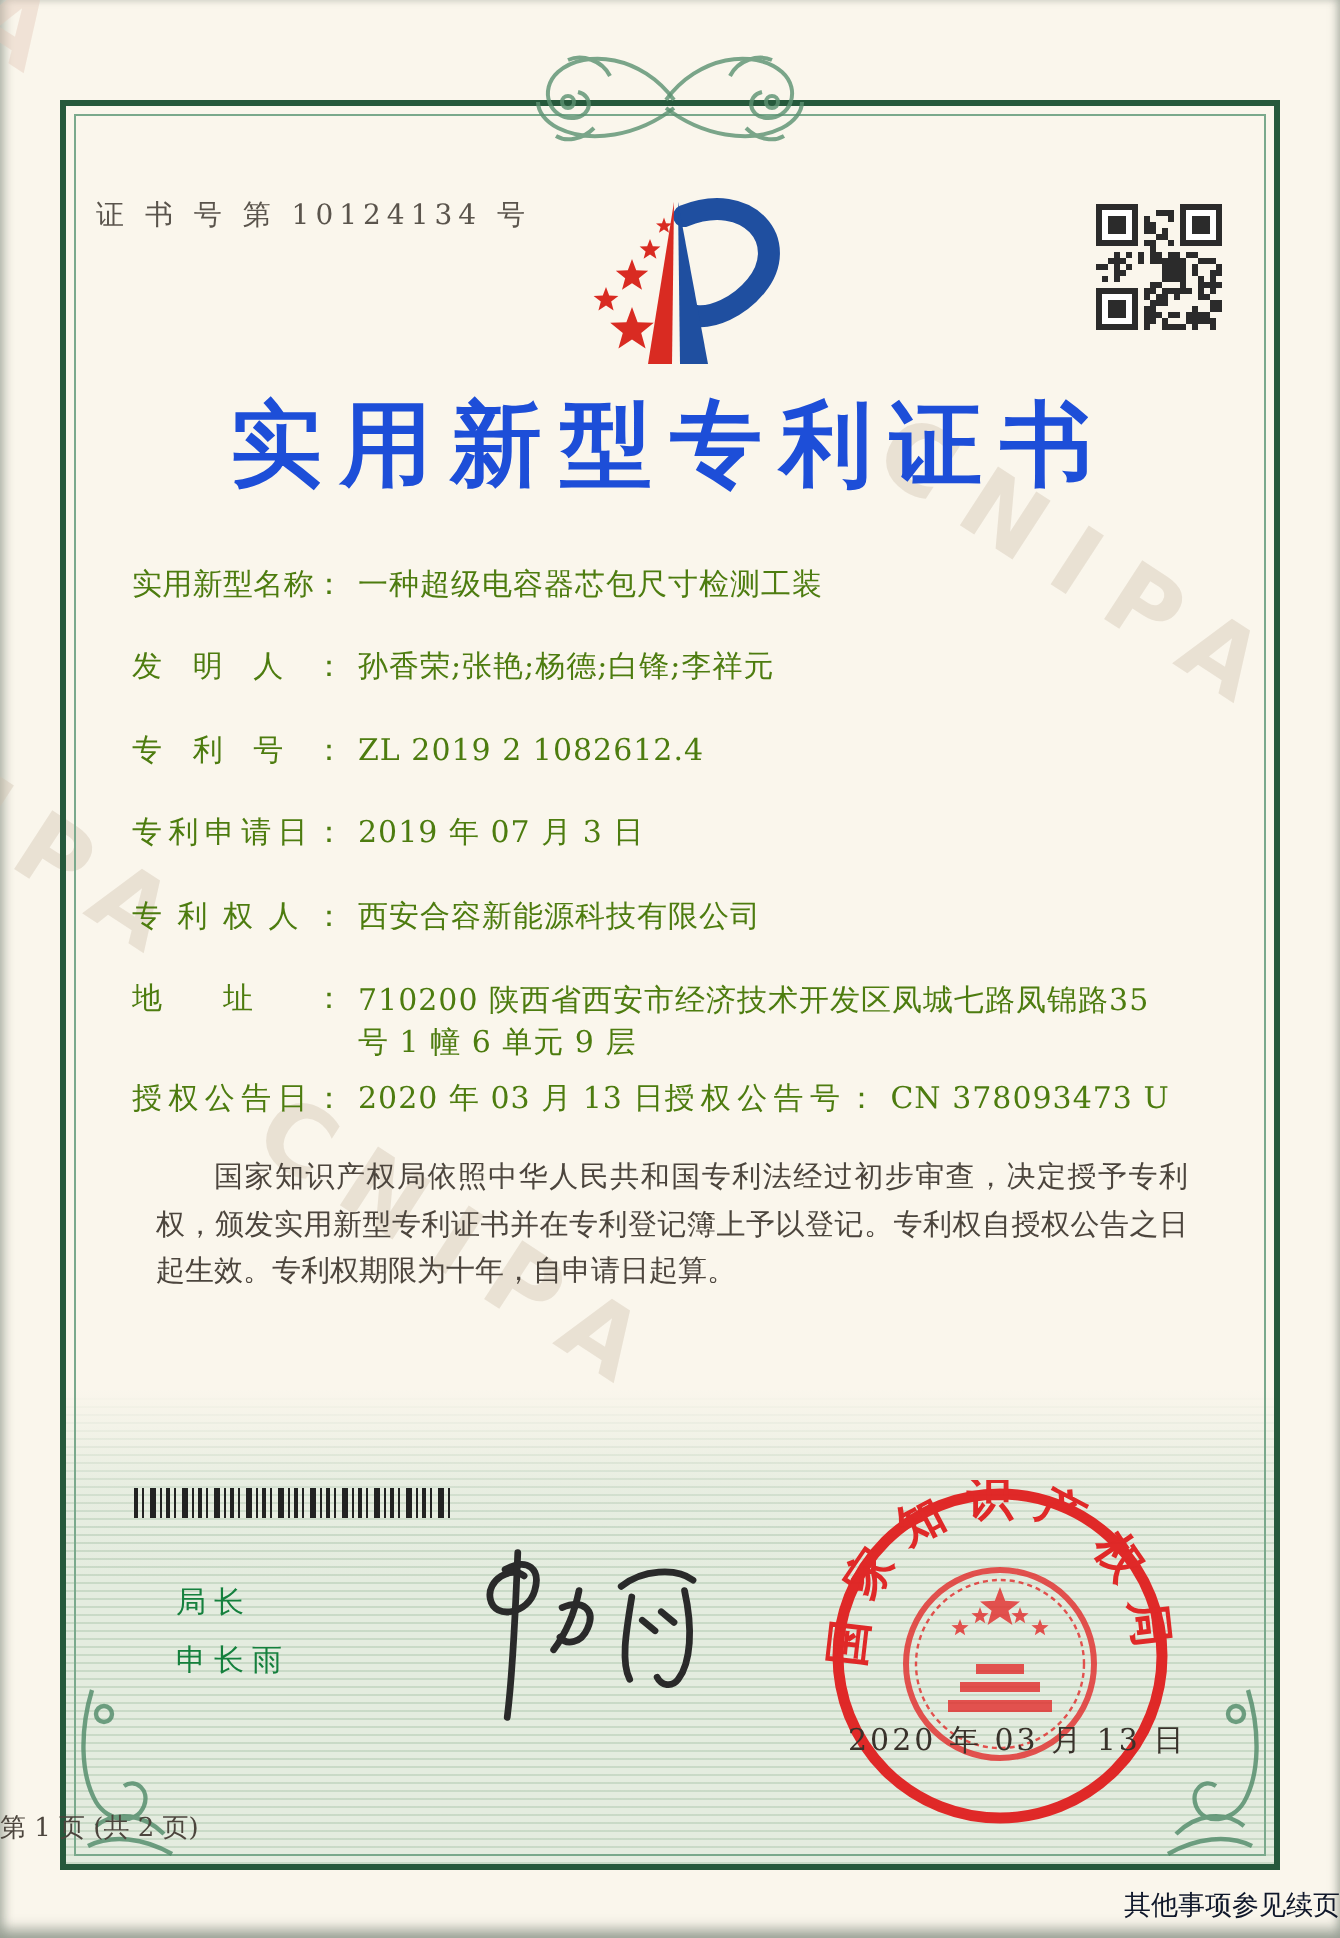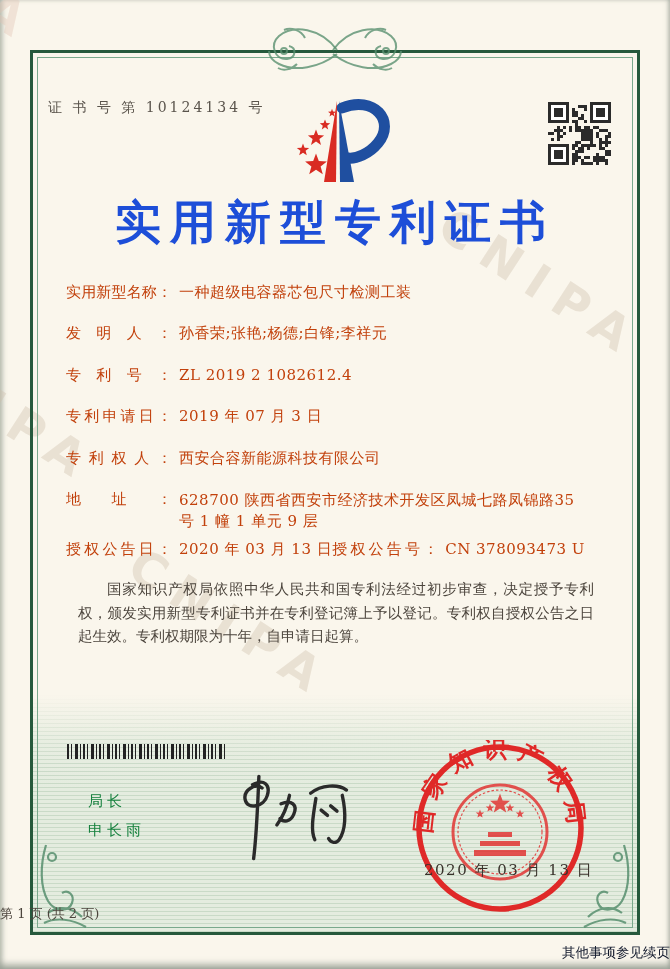--- a/index.html
+++ b/index.html
@@ -31,21 +31,21 @@
     border:1px solid #7aa98c;z-index:2;}
   .orn-top{position:absolute;left:245px;top:16px;z-index:3;}
   .orn-bl{position:absolute;left:38px;top:843px;z-index:3;}
   .orn-br{position:absolute;left:578px;top:843px;z-index:3;transform:scaleX(-1);}
   
   .cert-no{position:absolute;left:48px;top:99px;font-size:14px;letter-spacing:3px;color:#5a544c;z-index:4;}
   .logo{position:absolute;left:276px;top:95px;z-index:4;}
   .qr{position:absolute;left:548px;top:102px;z-index:4;}
   .title{position:absolute;left:0;top:192px;width:100%;text-align:center;font-size:46px;font-weight:bold;
     letter-spacing:9px;color:#1d4ed8;z-index:4;}
-  .row{position:absolute;left:66px;display:flex;font-size:15px;color:#c2410c;z-index:4;justify-content:space-between;}
+  .row{position:absolute;left:66px;display:flex;font-size:15px;color:#4d7c0f;z-index:4;justify-content:space-between;}
   .row .lbl{width:106px;flex:none;text-align:justify;text-align-last:justify;}
   .row .val{margin-left:7px;letter-spacing:.5px;}
   .r1{top:283px}.r2{top:324px}.r3{top:366px}.r4{top:407px}.r5{top:449px}
   .r6{top:490px}.r6 .val{width:402px;word-break:break-all;line-height:21px;}
   .r7{top:540px}
   .pair2{display:flex;}
   .paras{position:absolute;left:66px;top:566px;width:540px;font-size:14.5px;line-height:23.5px;
     color:#4c453d;text-align:justify;z-index:4;}
   .paras p{margin:12px;text-indent:2em;}
   .barcode{position:absolute;left:67px;top:744px;width:158px;height:15px;z-index:4;
@@ -270,21 +270,21 @@
   <div class="row r4">
     <span class="lbl">专利申请日：</span>
     <span class="val">2019 年 07 月 3 日</span>
   </div>
   <div class="row r5">
     <span class="lbl">专利权人：</span>
     <span class="val">西安合容新能源科技有限公司</span>
   </div>
   <div class="row r6">
     <span class="lbl">地址：</span>
-    <span class="val">628700 陕西省西安市经济技术开发区凤城七路凤锦路35 号 1 幢 1 单元 9 层</span>
+    <span class="val">710200 陕西省西安市经济技术开发区凤城七路凤锦路35 号 1 幢 6 单元 9 层</span>
   </div>
   <div class="row r7">
     <span class="lbl">授权公告日：</span>
     <span class="val">2020 年 03 月 13 日</span>
     <span class="pair2">
       <span class="lbl">授权公告号：</span>
       <span class="val">CN 378093473 U</span>
     </span>
   </div>
 

